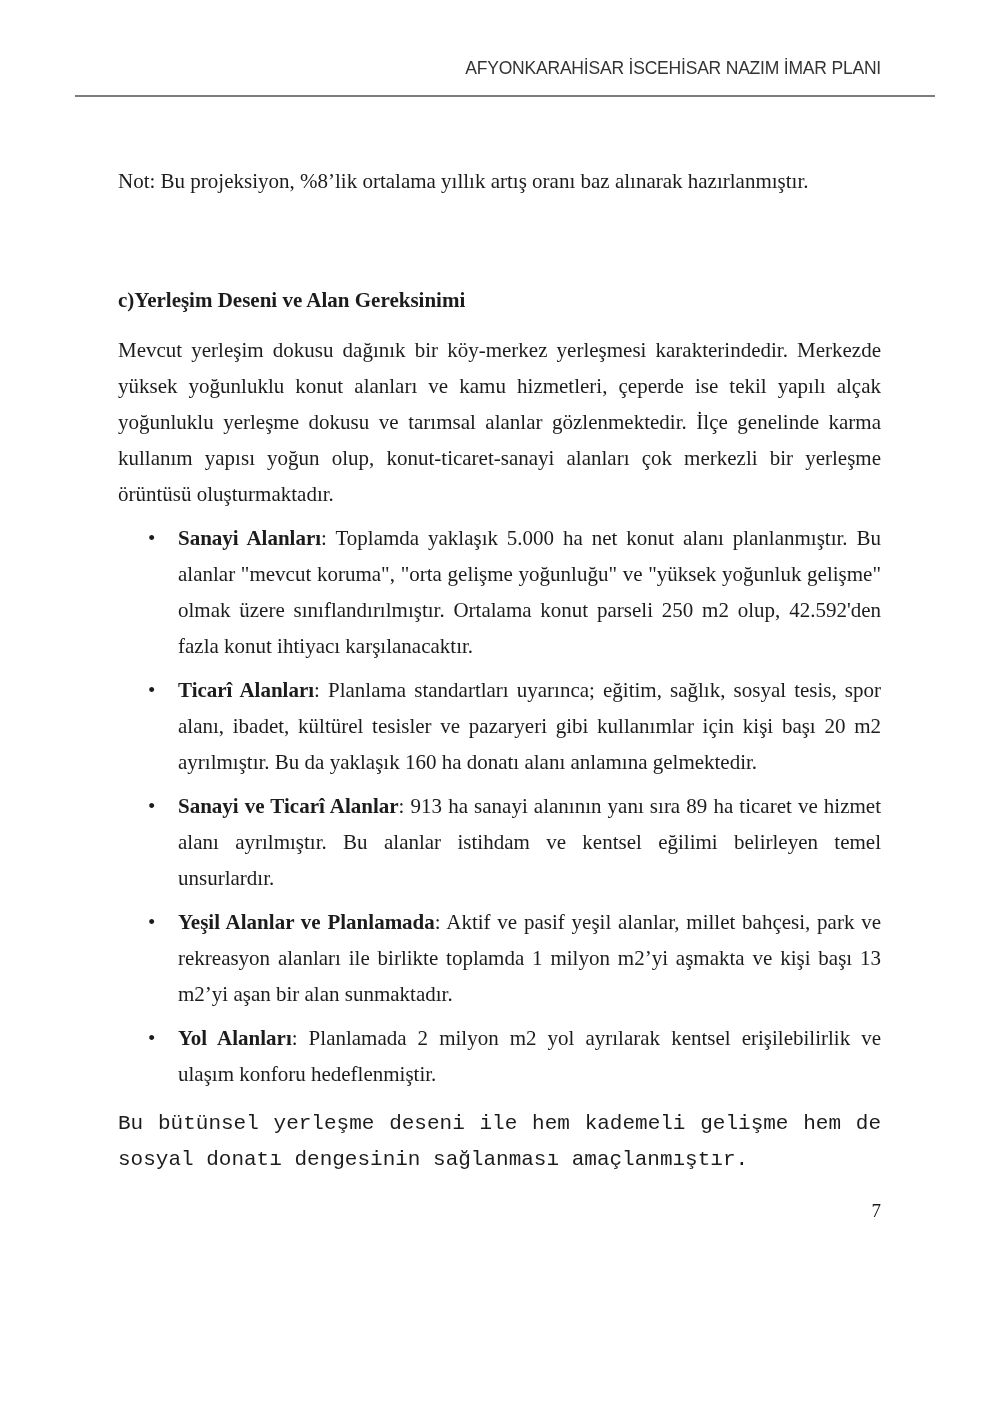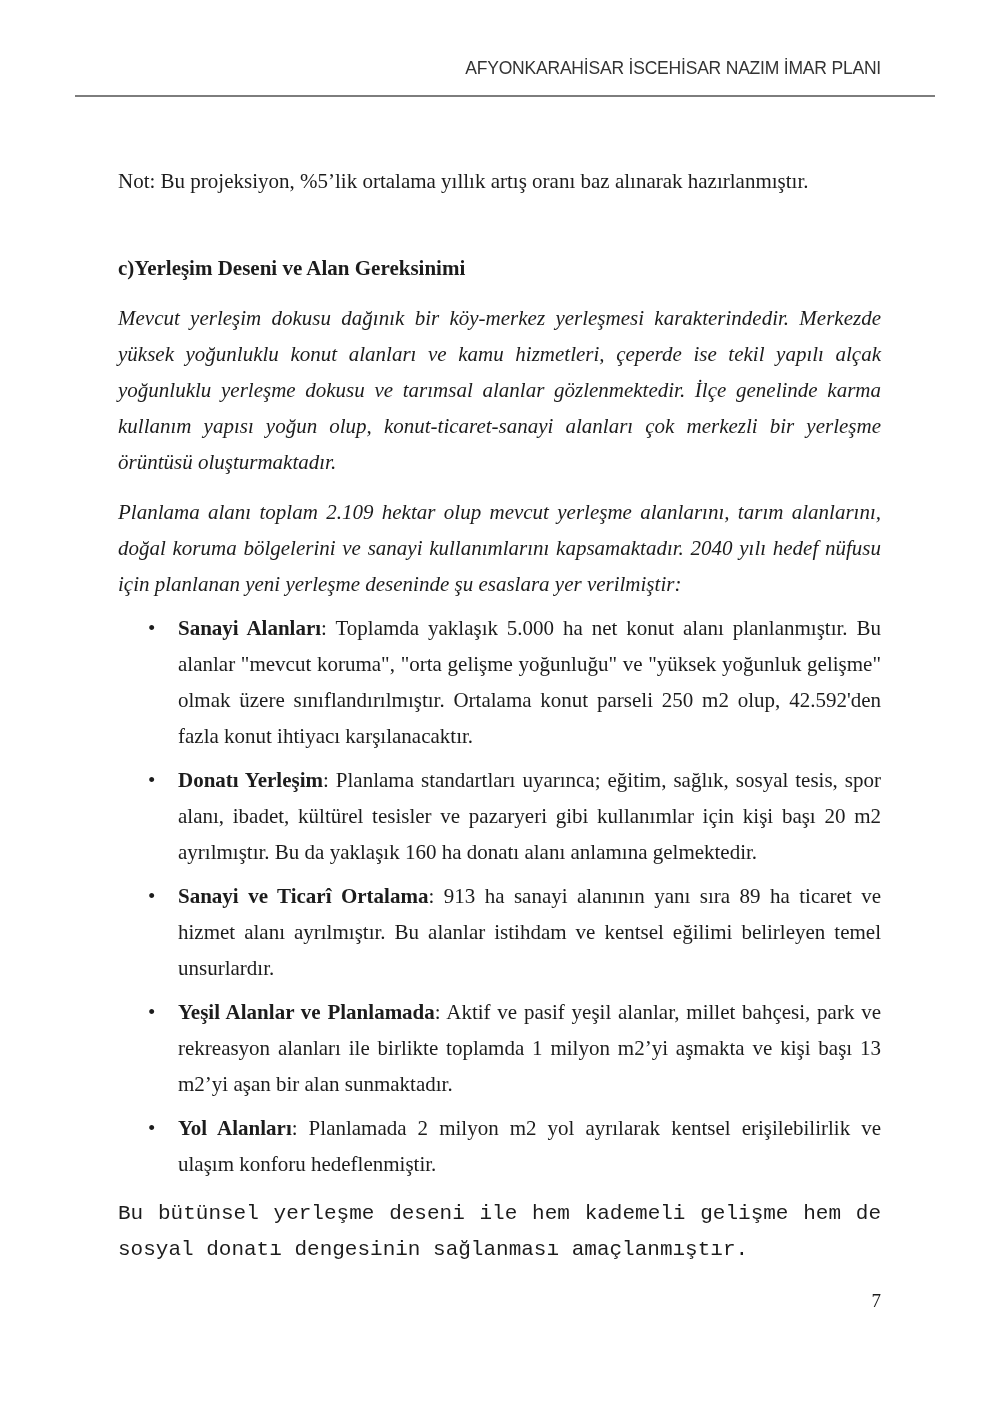--- a/index.html
+++ b/index.html
@@ -40,29 +40,28 @@
     width: 763px;
     font-size: 21px;
     line-height: 36px;
     text-align: justify;
   }
   .note {
     margin-top: 66px;
     text-align: left;
   }
   .heading {
-    margin: 51px 0 0 0;
+    margin: 83px 0 0 0;
     font-size: 21px;
     line-height: 36px;
     font-weight: bold;
     text-align: left;
   }
   .para {
     margin: 14px 0 0 0;
-    font-style: italic;
   }
   .bullets {
     list-style: none;
     margin: 4px 0 0 0;
     padding: 0;
   }
   .bullets li {
     position: relative;
     margin-top: 8px;
     padding-left: 60px;
@@ -93,32 +92,31 @@
 <div class="page">
 
   <div class="doc-header">
     <div>AFYONKARAHİSAR İSCEHİSAR NAZIM İMAR PLANI</div>
   </div>
 
   <div class="header-rule"></div>
 
   <div class="content">
 
-    <p class="note">Not: Bu projeksiyon, %5’lik ortalama yıllık artış oranı baz alınarak hazırlanmıştır.</p>
+    <p class="note">Not: Bu projeksiyon, %8’lik ortalama yıllık artış oranı baz alınarak hazırlanmıştır.</p>
 
     <h2 class="heading">c)Yerleşim Deseni ve Alan Gereksinimi</h2>
 
     <p class="para">Mevcut yerleşim dokusu dağınık bir köy-merkez yerleşmesi karakterindedir. Merkezde yüksek yoğunluklu konut alanları ve kamu hizmetleri, çeperde ise tekil yapılı alçak yoğunluklu yerleşme dokusu ve tarımsal alanlar gözlenmektedir. İlçe genelinde karma kullanım yapısı yoğun olup, konut-ticaret-sanayi alanları çok merkezli bir yerleşme örüntüsü oluşturmaktadır.</p>
 
-    <p class="para">Planlama alanı toplam 2.109 hektar olup mevcut yerleşme alanlarını, tarım alanlarını, doğal koruma bölgelerini ve sanayi kullanımlarını kapsamaktadır. 2040 yılı hedef nüfusu için planlanan yeni yerleşme deseninde şu esaslara yer verilmiştir:</p>
 
     <ul class="bullets">
         <li><span class="marker">•</span><span class="li-title">Sanayi Alanları</span><span class="li-text">: Toplamda yaklaşık 5.000 ha net konut alanı planlanmıştır. Bu alanlar "mevcut koruma", "orta gelişme yoğunluğu" ve "yüksek yoğunluk gelişme" olmak üzere sınıflandırılmıştır. Ortalama konut parseli 250 m2 olup, 42.592'den fazla konut ihtiyacı karşılanacaktır.</span></li>
-        <li><span class="marker">•</span><span class="li-title">Donatı Yerleşim</span><span class="li-text">: Planlama standartları uyarınca; eğitim, sağlık, sosyal tesis, spor alanı, ibadet, kültürel tesisler ve pazaryeri gibi kullanımlar için kişi başı 20 m2 ayrılmıştır. Bu da yaklaşık 160 ha donatı alanı anlamına gelmektedir.</span></li>
-        <li><span class="marker">•</span><span class="li-title">Sanayi ve Ticarî Ortalama</span><span class="li-text">: 913 ha sanayi alanının yanı sıra 89 ha ticaret ve hizmet alanı ayrılmıştır. Bu alanlar istihdam ve kentsel eğilimi belirleyen temel unsurlardır.</span></li>
+        <li><span class="marker">•</span><span class="li-title">Ticarî Alanları</span><span class="li-text">: Planlama standartları uyarınca; eğitim, sağlık, sosyal tesis, spor alanı, ibadet, kültürel tesisler ve pazaryeri gibi kullanımlar için kişi başı 20 m2 ayrılmıştır. Bu da yaklaşık 160 ha donatı alanı anlamına gelmektedir.</span></li>
+        <li><span class="marker">•</span><span class="li-title">Sanayi ve Ticarî Alanlar</span><span class="li-text">: 913 ha sanayi alanının yanı sıra 89 ha ticaret ve hizmet alanı ayrılmıştır. Bu alanlar istihdam ve kentsel eğilimi belirleyen temel unsurlardır.</span></li>
         <li><span class="marker">•</span><span class="li-title">Yeşil Alanlar ve Planlamada</span><span class="li-text">: Aktif ve pasif yeşil alanlar, millet bahçesi, park ve rekreasyon alanları ile birlikte toplamda 1 milyon m2’yi aşmakta ve kişi başı 13 m2’yi aşan bir alan sunmaktadır.</span></li>
         <li><span class="marker">•</span><span class="li-title">Yol Alanları</span><span class="li-text">: Planlamada 2 milyon m2 yol ayrılarak kentsel erişilebilirlik ve ulaşım konforu hedeflenmiştir.</span></li>
       </ul>
 
     <p class="closing">Bu bütünsel yerleşme deseni ile hem kademeli gelişme hem de sosyal donatı dengesinin sağlanması amaçlanmıştır.</p>
 
   </div>
 
   <div class="page-number">7</div>
 

